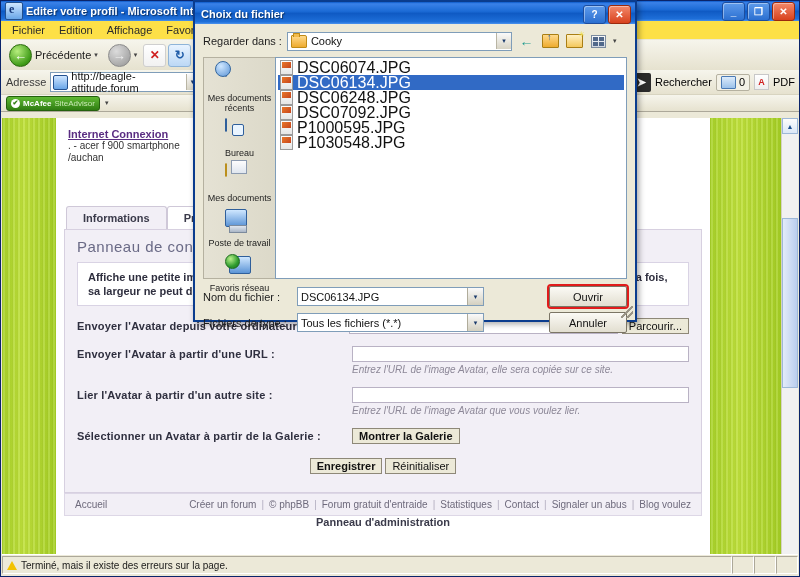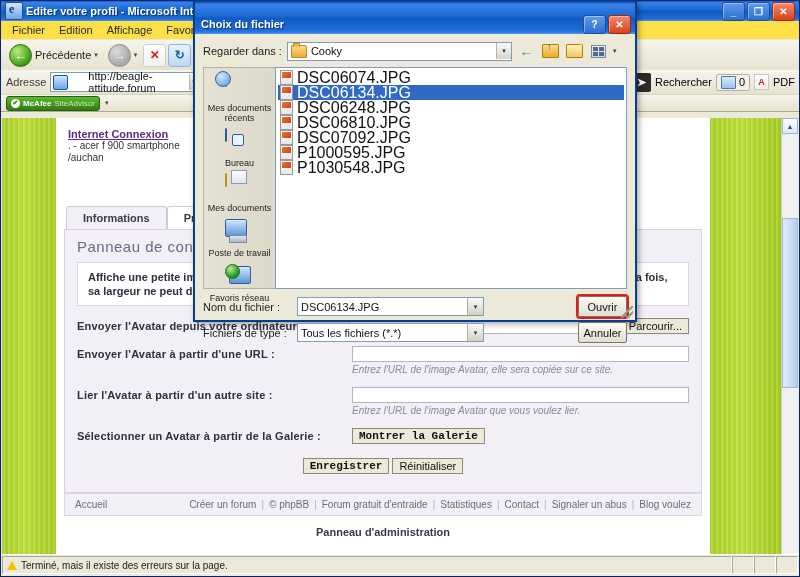--- a/index.html
+++ b/index.html
@@ -78,21 +78,21 @@
   
   #browser-addressbar{
     height:24px;display:flex;align-items:center;
     background:linear-gradient(to bottom,#f6f5ec,#e6e2cf);
     padding-left:5px;gap:4px;border-bottom:1px solid #d8d4c0;
   }
   #address-label{color:#3b3b3b;font-size:11px;}
   #address-input{
     flex:0 0 auto;width:145px;height:18px;
     background:#fff;border:1px solid #7f9db9;
-    display:flex;align-items:center;gap:20px;padding:0 2px;
+    display:flex;align-items:center;gap:3px;padding:0 2px;
     font-size:11px;color:#111;
   }
   .e-ico{width:13px;height:13px;background:linear-gradient(to bottom,#cfe6ff,#6aa6e8);border:1px solid #24518f;border-radius:2px;flex:0 0 auto;}
   .dd-arrow{margin-left:auto;width:14px;height:16px;background:linear-gradient(to bottom,#fafafa,#d8d4c4);border-left:1px solid #b9b5a4;display:flex;align-items:center;justify-content:center;font-size:7px;color:#1a3a6b;}
   .go-btn{width:20px;height:19px;background:linear-gradient(to bottom,#7ed34d,#3f9a16);border:1px solid #2e7a0f;border-radius:3px;color:#fff;display:flex;align-items:center;justify-content:center;font-size:11px;font-weight:bold;}
   #addr-right{margin-left:auto;display:flex;align-items:center;gap:4px;padding-right:4px;}
   .search-go{width:19px;height:19px;background:#2b2b2b;color:#fff;border-radius:2px;display:flex;align-items:center;justify-content:center;font-size:11px;font-weight:bold;}
   .cntbox{display:flex;align-items:center;gap:3px;border:1px solid #b5b1a0;background:#f3f1e6;padding:1px 4px;border-radius:2px;}
   .cnt-ico{width:13px;height:11px;border:1px solid #4a7ab5;background:linear-gradient(to bottom,#dcebfb,#9cc2ea);border-radius:1px;}
   .pdf-ico{width:13px;height:14px;background:linear-gradient(to bottom,#fff,#efefef);border:1px solid #c8c8c8;color:#cf2020;font-size:9px;font-weight:bold;display:flex;align-items:center;justify-content:center;}
@@ -153,29 +153,29 @@
     font-size:11px;font-weight:bold;color:#2f2f3f;line-height:14px;
   }
   .frm-row{display:flex;align-items:center;margin-top:12px;}
   .frm-label{width:275px;font-size:11px;font-weight:bold;color:#2f2f3f;letter-spacing:.2px;}
   .frm-input{height:14px;background:#fff;border:1px solid #b9b2c4;}
   .frm-hint{font-size:10px;color:#8d8898;font-style:italic;margin:2px 0 0 275px;}
   .frm-btn{
     background:#ece9d8;border:1px solid #8e8878;
     font-size:11px;color:#111;padding:1px 6px;
   }
-  .frm-btn.bold{font-weight:bold;font-family:Liberation Mono, monospace;}
+  .frm-btn.bold{font-weight:bold;}
   #submit-row{display:flex;justify-content:center;gap:3px;margin:14px 0 8px 0;}
   #footer-bar{
     margin:0 8px;background:#f2eff6;border:1px solid #ddd7e6;
     display:flex;align-items:center;padding:5px 10px;font-size:10px;color:#6e6a7c;
   }
   #footer-links{margin-left:auto;display:flex;gap:5px;align-items:center;}
   #footer-links .sep{color:#b3aec0;}
-  #admin-line{text-align:center;font-size:11px;font-weight:bold;color:#3a3a4a;margin-top:10px;}
+  #admin-line{text-align:center;font-size:11px;font-weight:bold;color:#3a3a4a;margin-top:0;}
   
   #page-vscroll{
     position:absolute;right:0;top:0;bottom:0;width:16px;
     background:#f1f1f1;border-left:1px solid #d6d3c4;
   }
   .sb-btn{
     height:16px;background:linear-gradient(to bottom,#fdfdfd,#dbe8f7);
     border:1px solid #9db8d8;display:flex;align-items:center;justify-content:center;
     font-size:7px;color:#1d4f8f;box-sizing:border-box;
   }
@@ -206,21 +206,21 @@
   #file-dialog{
     position:absolute;left:193px;top:0;width:444px;height:322px;
     background:#ece9d8;
     border:2px solid #0a3c8e;
     box-sizing:border-box;
     box-shadow:2px 2px 6px rgba(0,0,0,.35);
   }
   #dlg-titlebar{
     height:20px;
     background:linear-gradient(to bottom,#0b59c9 0%,#3a81e8 8%,#1c6bd6 42%,#0f5ac4 52%,#1e6fd9 90%,#4b93ef 100%);
-    display:flex;align-items:center;padding:12px 2px 0 6px;
+    display:flex;align-items:center;padding:2px 2px 0 6px;
   }
   #dlg-title-text{flex:1 1 auto;color:#fff;font-size:11px;font-weight:bold;text-shadow:1px 1px 1px rgba(0,0,0,.5);}
   #dlg-body{padding:6px 8px 0 8px;}
   #dlg-lookin-row{display:flex;align-items:center;gap:5px;height:22px;}
   #dlg-lookin-label{font-size:11px;color:#1d1d1d;}
   #dlg-lookin-select{
     flex:0 0 auto;width:225px;height:19px;background:#fff;border:1px solid #7f9db9;
     display:flex;align-items:center;gap:4px;padding-left:3px;font-size:11px;color:#111;box-sizing:border-box;
   }
   .folder-ico{
@@ -292,21 +292,21 @@
   .jpg-ico:after{content:"";position:absolute;left:1px;top:1px;right:1px;height:6px;background:linear-gradient(135deg,#e8792c,#c8441a);}
   #dlg-bottom{margin-top:7px;}
   .dlg-row{display:flex;align-items:center;gap:6px;margin-bottom:5px;}
   .dlg-row .lbl{width:88px;text-align:left;font-size:11px;color:#1d1d1d;}
   .dlg-combo{
     width:187px;height:19px;background:#fff;border:1px solid #7f9db9;
     display:flex;align-items:center;font-size:11px;color:#111;padding-left:3px;box-sizing:border-box;
   }
   .dlg-combo .dd{margin-left:auto;width:15px;height:17px;background:linear-gradient(to bottom,#fafafa,#d4d0c0);border-left:1px solid #b0ac9b;display:flex;align-items:center;justify-content:center;font-size:7px;color:#1a3a6b;}
   .dlg-btn{
-    width:49px;height:21px;background:linear-gradient(to bottom,#fbfaf5,#e2ded0);
+    width:78px;height:21px;background:linear-gradient(to bottom,#fbfaf5,#e2ded0);
     border:1px solid #7b7565;border-radius:2px;
     font-size:11px;color:#111;display:flex;align-items:center;justify-content:center;box-sizing:border-box;
   }
   .dlg-btn.highlight{outline:2px solid #e01b1b;outline-offset:0px;}
   .dlg-btn-wrap{margin-left:auto;}
   #dlg-resize{
     position:absolute;right:2px;bottom:2px;width:12px;height:12px;
     background:
       linear-gradient(135deg,transparent 45%,#9a9486 45%,#9a9486 55%,transparent 55%),
       linear-gradient(135deg,transparent 70%,#9a9486 70%,#9a9486 80%,transparent 80%);
@@ -541,24 +541,20 @@
         <div class="file-item selected">
           <span class="jpg-ico"></span>
           <span>DSC06134.JPG</span>
         </div>
         <div class="file-item">
           <span class="jpg-ico"></span>
           <span>DSC06248.JPG</span>
         </div>
         <div class="file-item">
           <span class="jpg-ico"></span>
-          <span>DSC06810.JPG</span>
-        </div>
-        <div class="file-item">
-          <span class="jpg-ico"></span>
           <span>DSC07092.JPG</span>
         </div>
         <div class="file-item">
           <span class="jpg-ico"></span>
           <span>P1000595.JPG</span>
         </div>
         <div class="file-item">
           <span class="jpg-ico"></span>
           <span>P1030548.JPG</span>
         </div>

